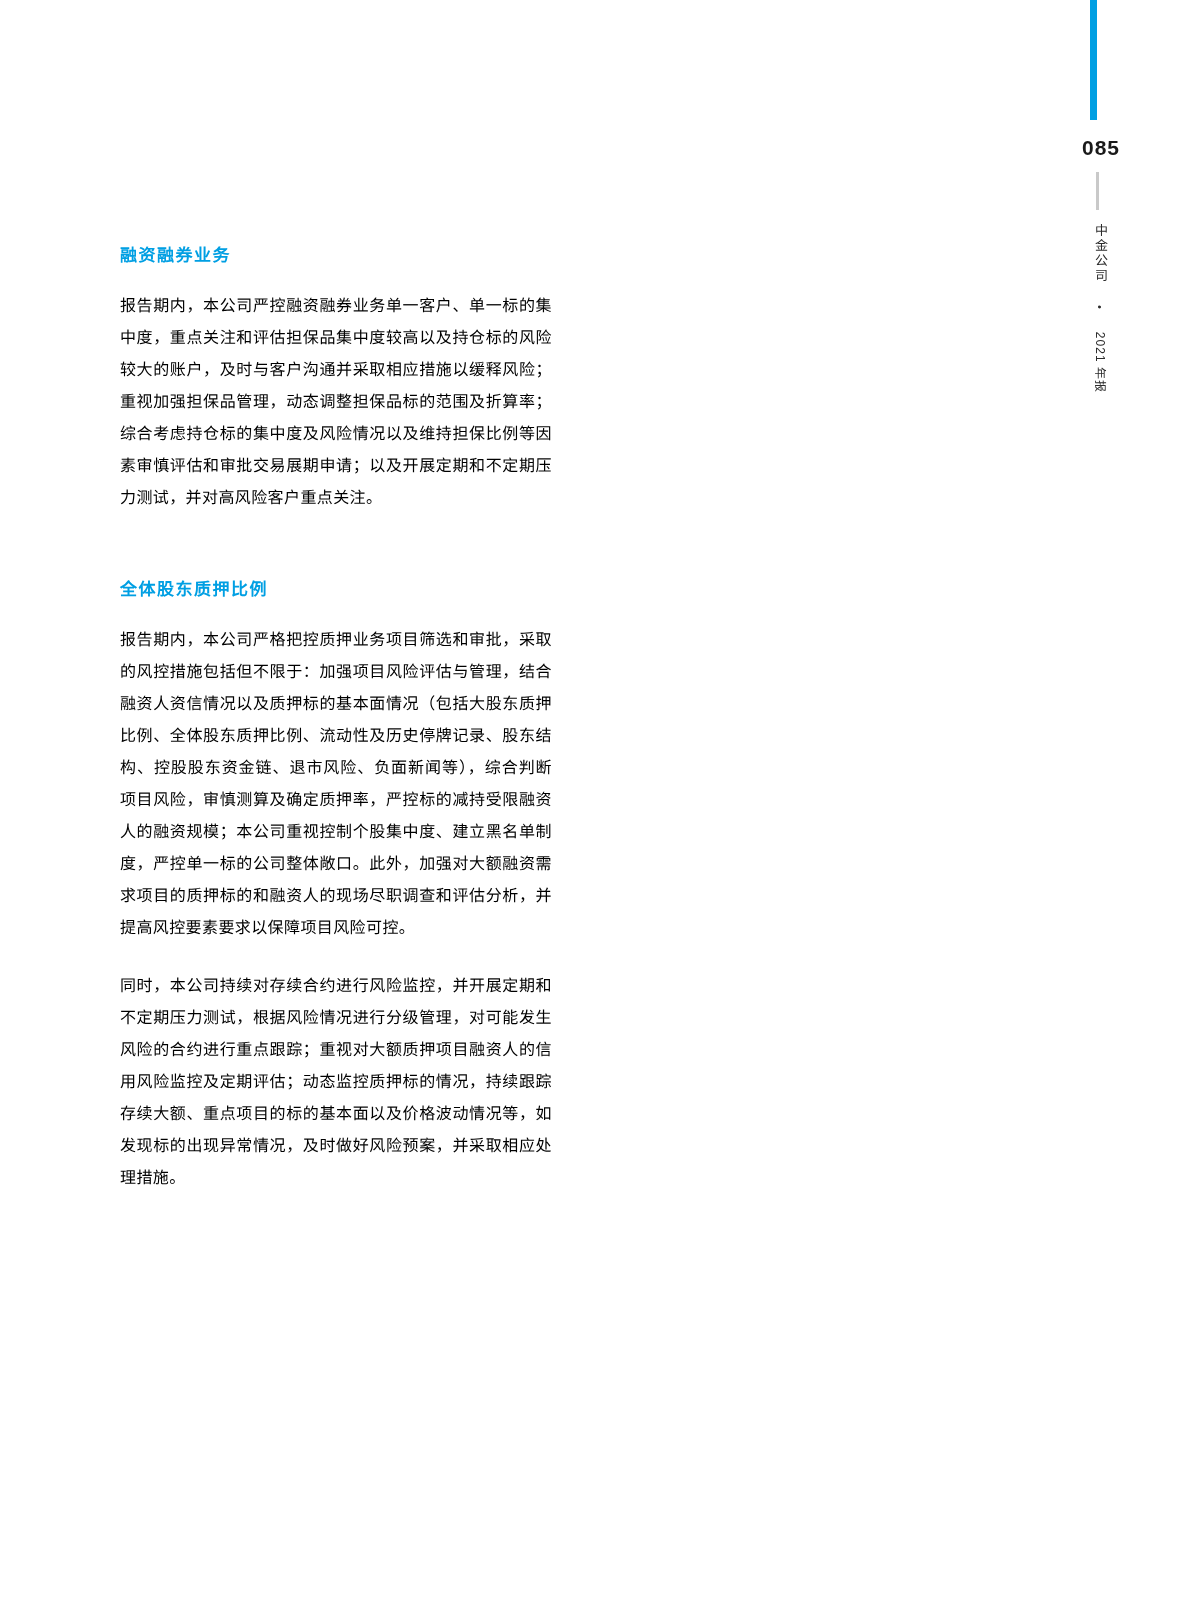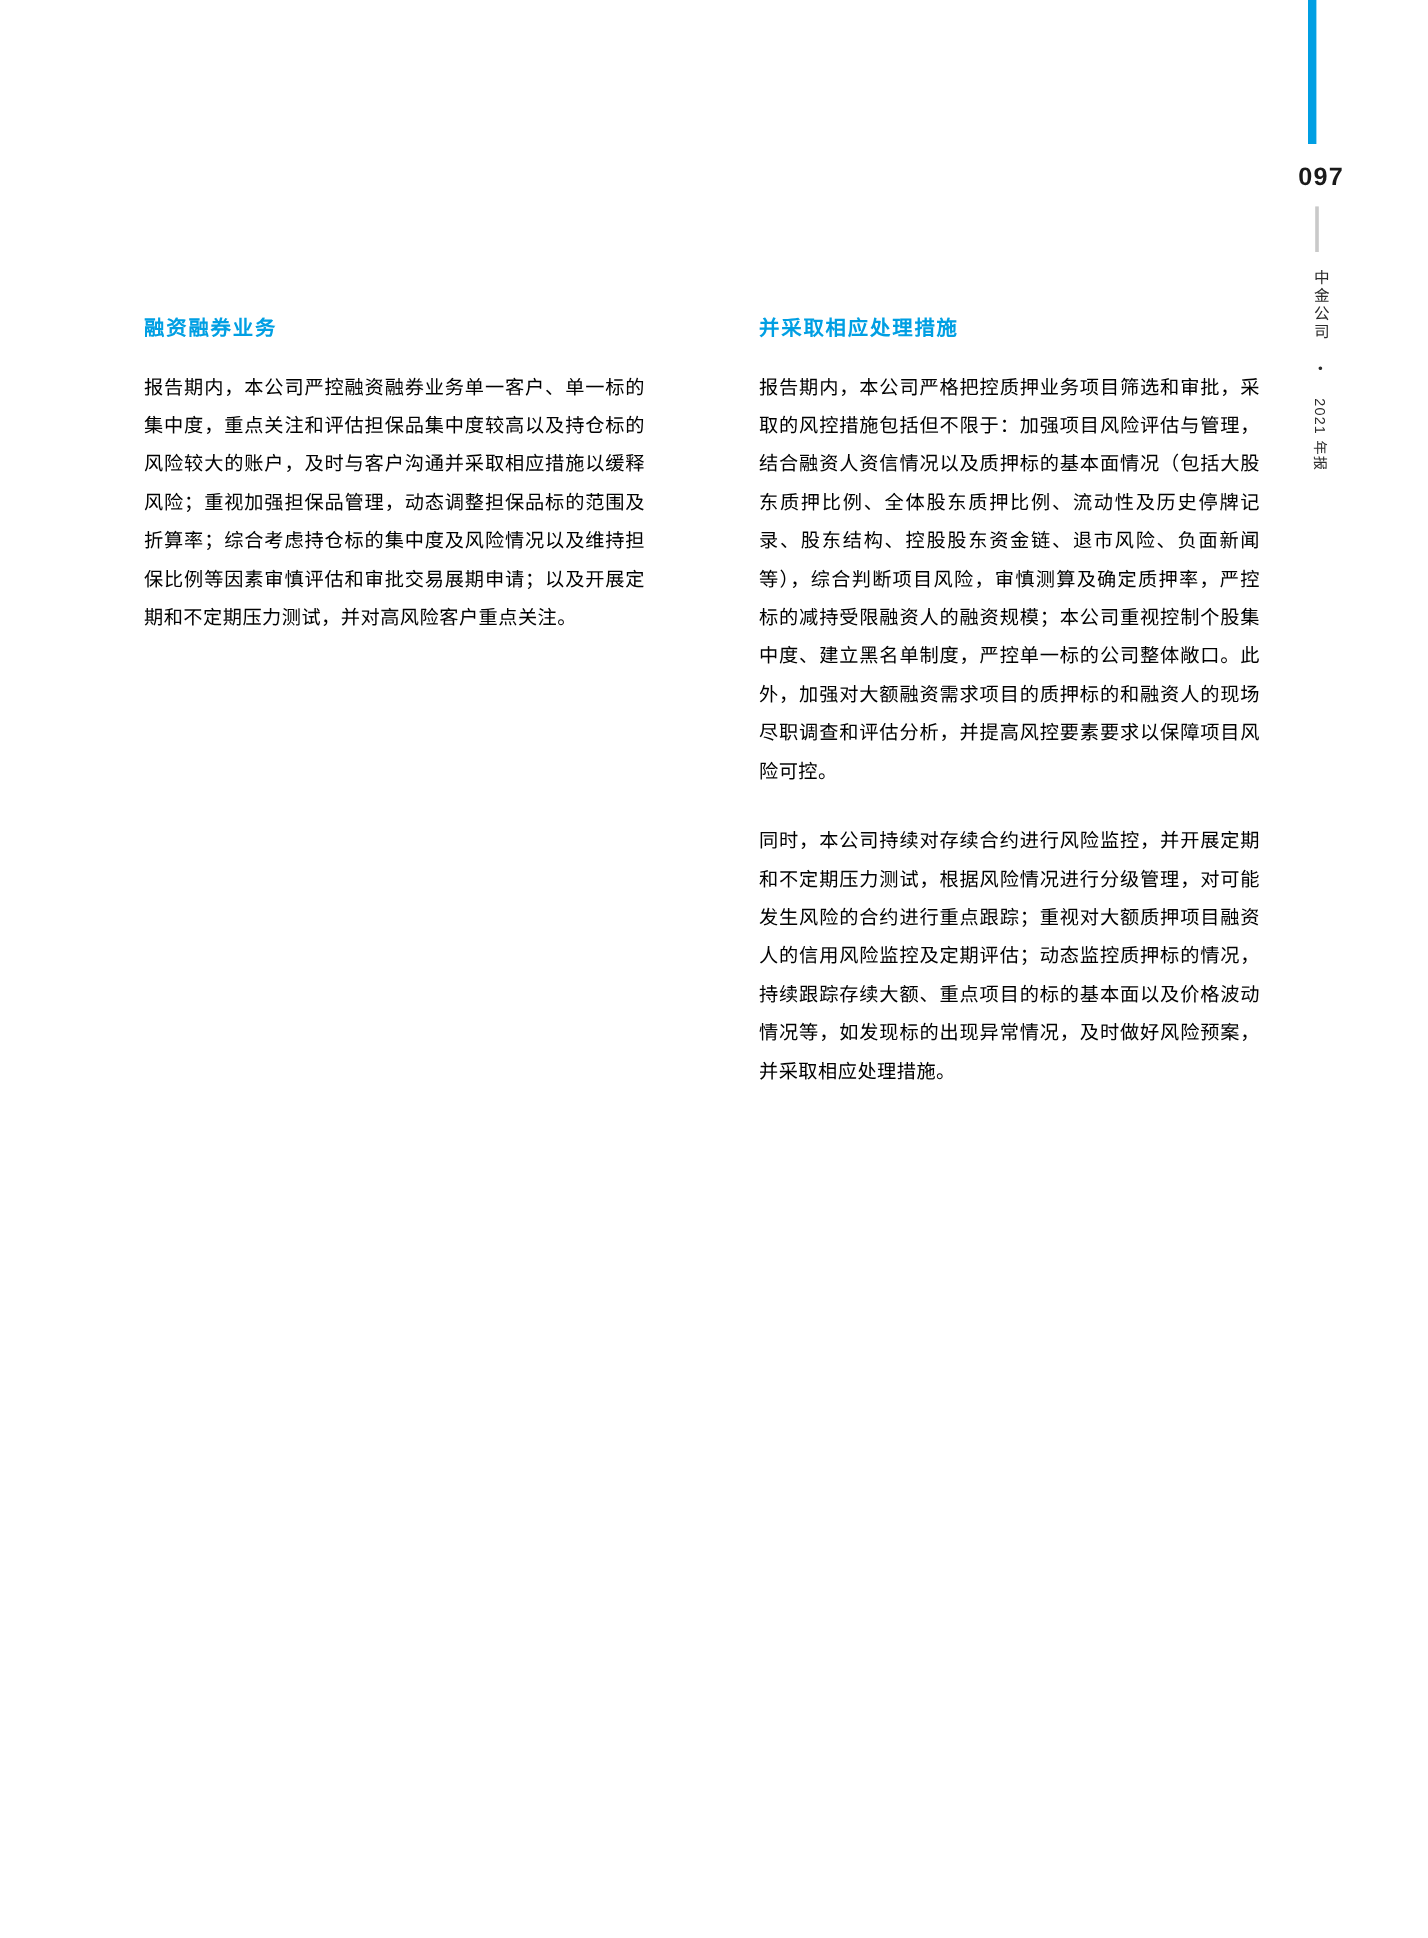--- a/index.html
+++ b/index.html
@@ -65,25 +65,26 @@
   .side-label .year {
     writing-mode: vertical-rl;
     text-orientation: sideways;
     letter-spacing: 1px;
     font-size: 12px;
   }
 
   
   .columns {
     position: absolute;
-    top: 262px;
+    top: 244px;
     left: 120px;
     width: 930px;
     display: flex;
-    gap: 95px;
+    gap: 64px;
+    flex-direction: column;
   }
   .col {
     width: 432px;
   }
   h2.sec-title {
     margin: 0 0 22px 0;
     font-size: 17px;
     font-weight: bold;
     color: #009fe3;
     letter-spacing: 1.5px;
@@ -100,35 +101,35 @@
   }
   p.body-text:last-child {
     margin-bottom: 0;
   }
 </style>
 </head>
 <body>
 
 <div class="page-marker"></div>
 
-<div class="folio">097</div>
+<div class="folio">085</div>
 <div class="folio-rule"></div>
 
 <div class="side-label">
   <span>中金公司</span>
   <span class="sep">•</span>
   <span class="year">2021 年报</span>
 </div>
 
 <div class="columns">
 
   <div class="col">
     <h2 class="sec-title">融资融券业务</h2>
     <p class="body-text">报告期内，本公司严控融资融券业务单一客户、单一标的集中度，重点关注和评估担保品集中度较高以及持仓标的风险较大的账户，及时与客户沟通并采取相应措施以缓释风险；重视加强担保品管理，动态调整担保品标的范围及折算率；综合考虑持仓标的集中度及风险情况以及维持担保比例等因素审慎评估和审批交易展期申请；以及开展定期和不定期压力测试，并对高风险客户重点关注。</p>
   </div>
 
   <div class="col">
-    <h2 class="sec-title">并采取相应处理措施</h2>
+    <h2 class="sec-title">全体股东质押比例</h2>
     <p class="body-text">报告期内，本公司严格把控质押业务项目筛选和审批，采取的风控措施包括但不限于：加强项目风险评估与管理，结合融资人资信情况以及质押标的基本面情况（包括大股东质押比例、全体股东质押比例、流动性及历史停牌记录、股东结构、控股股东资金链、退市风险、负面新闻等），综合判断项目风险，审慎测算及确定质押率，严控标的减持受限融资人的融资规模；本公司重视控制个股集中度、建立黑名单制度，严控单一标的公司整体敞口。此外，加强对大额融资需求项目的质押标的和融资人的现场尽职调查和评估分析，并提高风控要素要求以保障项目风险可控。</p>
     <p class="body-text">同时，本公司持续对存续合约进行风险监控，并开展定期和不定期压力测试，根据风险情况进行分级管理，对可能发生风险的合约进行重点跟踪；重视对大额质押项目融资人的信用风险监控及定期评估；动态监控质押标的情况，持续跟踪存续大额、重点项目的标的基本面以及价格波动情况等，如发现标的出现异常情况，及时做好风险预案，并采取相应处理措施。</p>
   </div>
 
 </div>
 
 </body></html>

